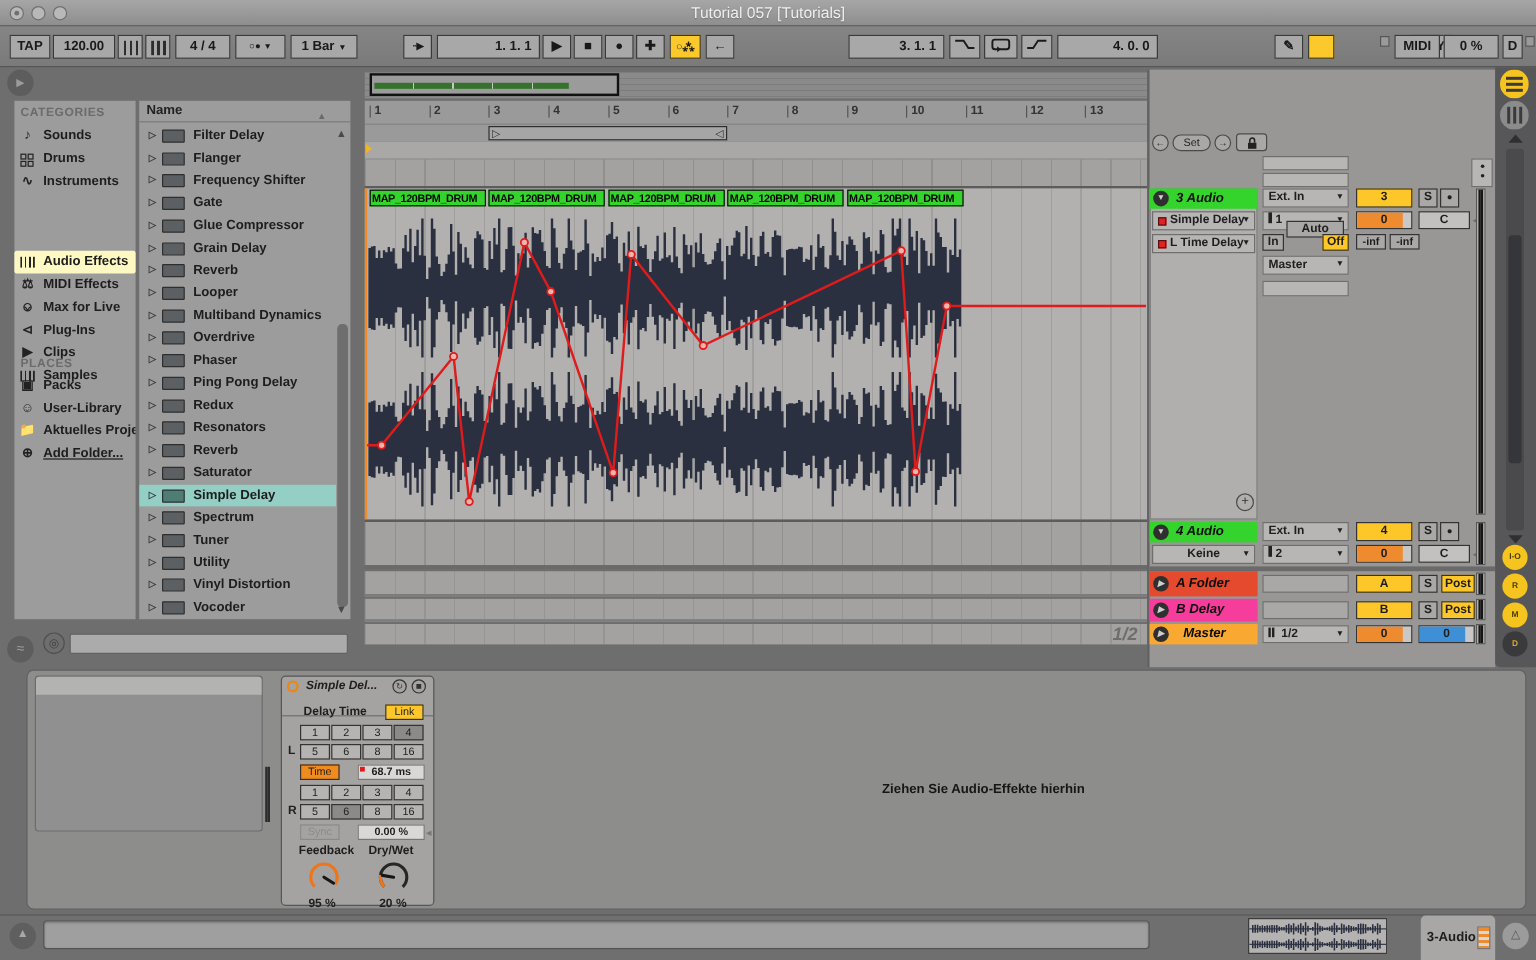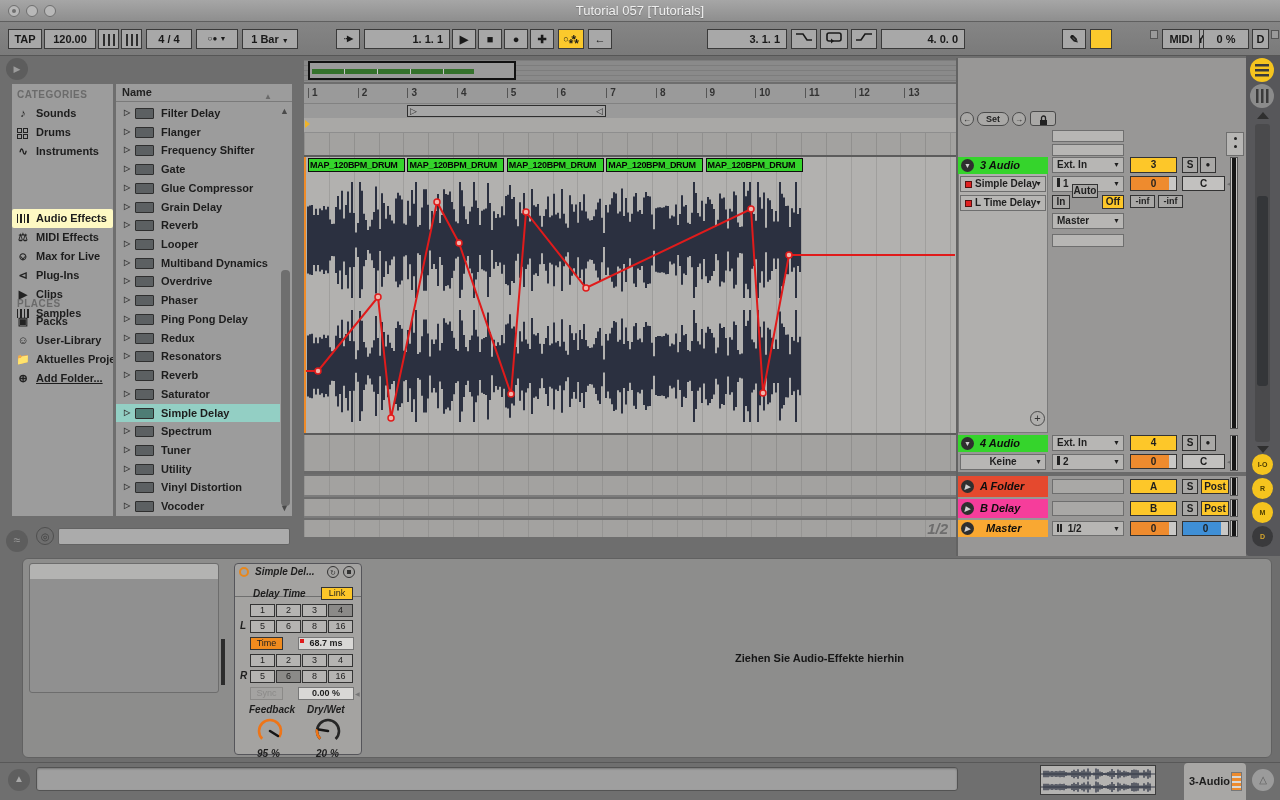--- a/index.html
+++ b/index.html
@@ -119,21 +119,21 @@
     border:1px solid #616161; border-radius:6px; }
   .info-box { left:6px; top:4px; width:190px; height:130px; background:#909090;
     border:1px solid #6d6d6d; border-radius:3px; }
   .dev-panel { left:211px; top:4px; width:128px; height:192px; background:#a4a3a1;
     border:1px solid #55555a; border-radius:4px; font-size:10px; color:#1e1e1e; }
   .dv-btn { position:absolute; width:25px; height:13px; background:#b5b4b2; border:1px solid #333;
     font-size:9px; font-weight:normal; text-align:center; line-height:11px; color:#1e1e1e; }
   .dv-btn.sel { background:#8b8a88; }
   .dv-val { position:absolute; height:13px; background:#d9d8d6; border:1px solid #777;
     font-size:9px; font-weight:bold; text-align:center; line-height:11px; }
-  .dv-lab { position:absolute; font-size:10px; font-weight:bold; color:#1e1e1e;font-style:italic; }
+  .dv-lab { position:absolute; font-size:10px; font-weight:bold; color:#1e1e1e; }
   .drop-hint { left:345px; top:2px; width:903px; height:194px; display:flex; align-items:center;
     justify-content:center; font-size:11px; font-weight:bold; color:#161616; }
 
   
   .statusbar { left:0; top:762px; width:1280px; height:38px; background:#6f6f6f; border-top:1px solid #585858; }
   .st-field { left:36px; top:4px; width:922px; height:24px; background:#9f9f9f; border:1px solid #535353;
     border-radius:3px; box-shadow:inset 0 1px 2px rgba(0,0,0,.25); }
   .clip-tab { left:1184px; top:0; width:62px; height:38px; background:#a8a7a5; border-radius:4px 4px 0 0;
     font-size:11px; font-weight:bold; color:#1d1d1d; }
 </style>
@@ -335,21 +335,21 @@
     <div class="ret-lane" style="top:462px;height:17px">
       <span class="zoomtxt">1/2</span>
     </div>
 
   </div>
   <div class="abs" style="left:956px;top:58px;width:2px;height:498px;background:#636363"></div>
 
   <div class="abs hdr">
 
     <div class="abs" style="left:2px;top:54px;width:14px;height:14px;border-radius:50%;background:#a9a8a6;border:1px solid #4a4a4a;font-size:8px;text-align:center;line-height:13px;color:#222">←</div>
-    <div class="abs" style="left:19px;top:54px;width:32px;height:14px;border-radius:7px;background:#a9a8a6;border:1px solid #4a4a4a;font-size:9px;font-weight:bold;text-align:center;line-height:12px;color:#222">Set</div>
+    <div class="abs" style="left:19px;top:54px;width:32px;height:14px;border-radius:7px;background:#a9a8a6;border:1px solid #4a4a4a;font-size:9px;font-weight:normal;text-align:center;line-height:12px;color:#222">Set</div>
     <div class="abs" style="left:54px;top:54px;width:14px;height:14px;border-radius:50%;background:#a9a8a6;border:1px solid #4a4a4a;font-size:8px;text-align:center;line-height:13px;color:#222">→</div>
     <div class="abs" style="left:72px;top:53px;width:26px;height:15px;border-radius:3px;background:#a9a8a6;border:1px solid #4a4a4a;text-align:center">
       <svg width="9" height="11" viewBox="0 0 9 11">
           <rect x="1" y="5" width="7" height="5" fill="#222"></rect>
           <path d="M2.5 5 V3 a2 2 0 0 1 4 0 V5" stroke="#222" stroke-width="1.3" fill="none"></path>
         </svg></div>
 
     <div class="hbox" style="left:94px;top:72px;width:72px;height:12px"></div>
     <div class="hbox" style="left:94px;top:86px;width:72px;height:12px"></div>
     <div class="hbox" style="left:268px;top:74px;width:18px;height:24px">
@@ -366,21 +366,21 @@
       <span class="redsq"></span>
       <span>Simple Delay</span><span class="dd-r">▼</span></div>
     <div class="hbox" style="left:2px;top:137px;width:86px;height:16px;padding-left:14px">
       <span class="redsq"></span>
       <span>L Time Delay</span><span class="dd-r">▼</span></div>
     <div class="abs" style="left:72px;top:353px;width:15px;height:15px;border-radius:50%;border:1.5px solid #4a4a4a;color:#333;font-size:11px;text-align:center;line-height:13px">+</div>
 
     <div class="hbox" style="left:94px;top:99px;width:72px;height:16px;padding-left:4px"><span>Ext. In</span><span class="dd-r">▼</span></div>
     <div class="hbox" style="left:94px;top:118px;width:72px;height:16px;padding-left:4px"><span style="display:inline-block;width:3px;height:9px;background:#222;margin-right:3px"></span><span>1</span><span class="dd-r">▼</span></div>
     <div class="hbox sbtn" style="left:94px;top:137px;width:18px;height:14px;line-height:12px">In</div>
-    <div class="hbox sbtn" style="left:114px;top:126px;width:26px;height:14px;line-height:12px">Auto</div>
+    <div class="hbox sbtn" style="left:114px;top:126px;width:48px;height:14px;line-height:12px">Auto</div>
     <div class="hbox sbtn" style="left:144px;top:137px;width:22px;height:14px;line-height:12px;background:#fdc729">Off</div>
     <div class="hbox" style="left:94px;top:155px;width:72px;height:16px;padding-left:4px"><span>Master</span><span class="dd-r">▼</span></div>
     <div class="hbox" style="left:94px;top:176px;width:72px;height:13px"></div>
 
     <div class="hbox act" style="left:172px;top:99px;width:47px;height:16px">3</div>
     <div class="hbox sbtn" style="left:224px;top:99px;width:16px;height:16px">S</div>
     <div class="hbox sbtn" style="left:242px;top:99px;width:16px;height:16px;font-size:8px">●</div>
     <div class="hbox volbox" style="left:172px;top:118px;width:47px;height:15px"><span class="volfill" style="width:38px"></span><span class="volnum">0</span></div>
     <div class="hbox volbox" style="left:224px;top:118px;width:43px;height:15px;background:#c2c1bf"><span class="volnum">C</span></div>
     <span class="abs" style="left:269px;top:122px;font-size:7px;color:#6e6e6e">◀</span>

